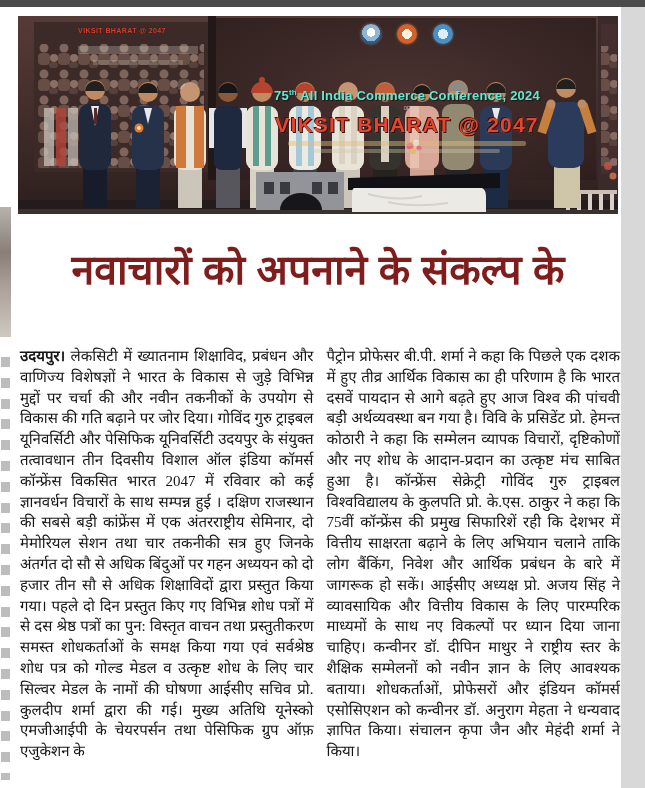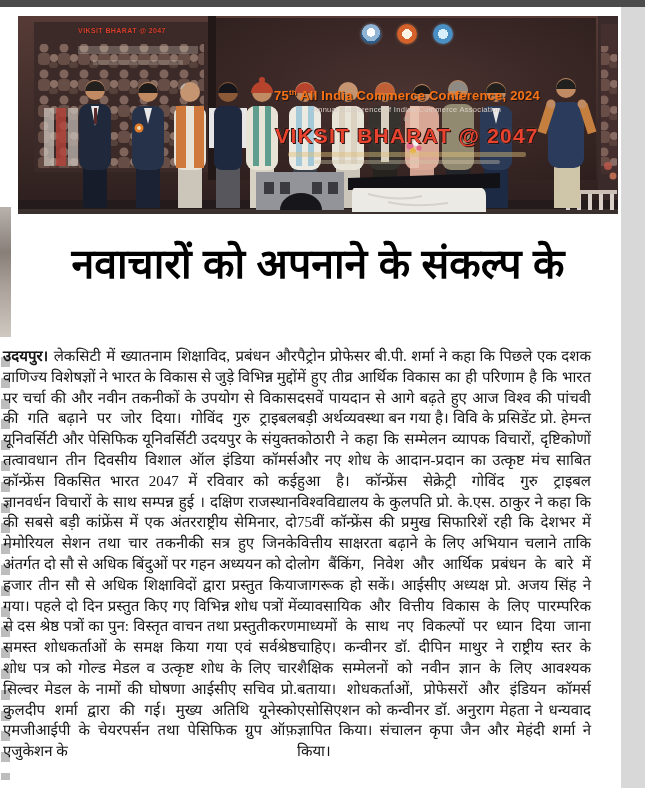--- a/index.html
+++ b/index.html
@@ -21,37 +21,37 @@
   .ls-title{position:absolute;left:28px;top:11px;width:152px;text-align:center;
             font-family:"Liberation Sans",sans-serif;font-weight:bold;font-size:7px;
             color:#d8402c;letter-spacing:.4px;text-shadow:0 0 1px rgba(0,0,0,.6);}
   .banner{position:absolute;left:200px;top:8px;width:378px;text-align:center;color:#fff;
           font-family:"Liberation Sans",sans-serif;}
   .logos{display:flex;justify-content:center;gap:16px;margin-bottom:5px;}
   .logo{width:20px;height:20px;border-radius:50%;}
   .logo-1{background:radial-gradient(circle at 50% 42%,#ffffff 0 28%,#8fb4d4 28% 58%,#2e5f8a 58%);box-shadow:0 0 3px rgba(200,220,255,.5);}
   .logo-2{background:radial-gradient(circle at 50% 50%,#fdf3e4 0 34%,#d4622a 34% 78%,#8a3416 78%);box-shadow:0 0 3px rgba(255,190,120,.5);}
   .logo-3{background:radial-gradient(circle at 50% 50%,#d9eefb 0 36%,#4a90c4 36%);box-shadow:0 0 3px rgba(150,210,255,.5);}
-  .b-line1{font-size:13px;font-weight:bold;letter-spacing:.2px;color:#f97316;text-shadow:1px 1px 1px #1d1210;margin-top:44px;}
+  .b-line1{font-size:13px;font-weight:bold;letter-spacing:.2px;color:#5eead4;text-shadow:1px 1px 1px #1d1210;margin-top:44px;}
   .b-line1 sup{font-size:8px;}
   .b-line2{font-size:7.5px;color:#d9cdc6;margin-top:2px;letter-spacing:.3px;}
   .b-on{font-size:6.5px;color:#c2b4ac;margin-top:1px;}
   .b-title{font-size:21px;font-weight:800;color:#e8432e;letter-spacing:1.2px;margin-top:2px;
            text-shadow:1px 1px 0 #2a1414,-1px -1px 0 #2a1414,0 0 3px rgba(255,190,140,.35);}
   .b-org1,.b-org2{margin:4px auto 0;border-radius:2px;background:rgba(221,190,122,.45);}
   .b-org1{width:238px;height:5px;}
   .b-org2{width:186px;height:4px;margin-top:3px;background:rgba(210,200,170,.38);}
 
   
-  .headline{position:absolute;left:18px;top:208px;width:600px;text-align:center;
+  .headline{position:absolute;left:18px;top:214px;width:600px;text-align:center;
             font-family:"Liberation Sans",sans-serif;font-weight:800;
-            font-size:41px;line-height:58px;color:#000000;}
-
-  
-  .article{position:absolute;left:3px;top:346px;width:600px;display:flex;}
+            font-size:41px;line-height:58px;color:#7f1d1d;}
+
+  
+  .article{position:absolute;left:20px;top:346px;width:600px;display:flex;gap:13px;}
   .col{width:294px;font-size:15px;line-height:20.8px;text-align:justify;color:#151515;}
   .dateline{font-weight:bold;}
 </style>
 </head>
 <body>
 
 <div class="page">
   <div class="top-bar"></div>
   <div class="right-margin"></div>
   <div class="left-edge">
@@ -243,21 +243,20 @@
     </svg>
 
     <div class="ls-title">VIKSIT BHARAT @ 2047</div>
     <div class="banner">
       <div class="logos">
         <div class="logo logo-1"></div>
         <div class="logo logo-2"></div>
         <div class="logo logo-3"></div>
       </div>
       <div class="b-line1"><span>75</span><sup>th</sup><span> All India Commerce Conference, 2024</span></div>
-      <div class="b-line2">Annual Conference of Indian Commerce Association</div>
       <div class="b-on">on</div>
       <div class="b-title">VIKSIT BHARAT @ 2047</div>
       <div class="b-org1"></div>
       <div class="b-org2"></div>
     </div>
   </div>
 
   <h1 class="headline">
     <span>नवाचारों को अपनाने के संकल्प के</span><br>
   </h1>

